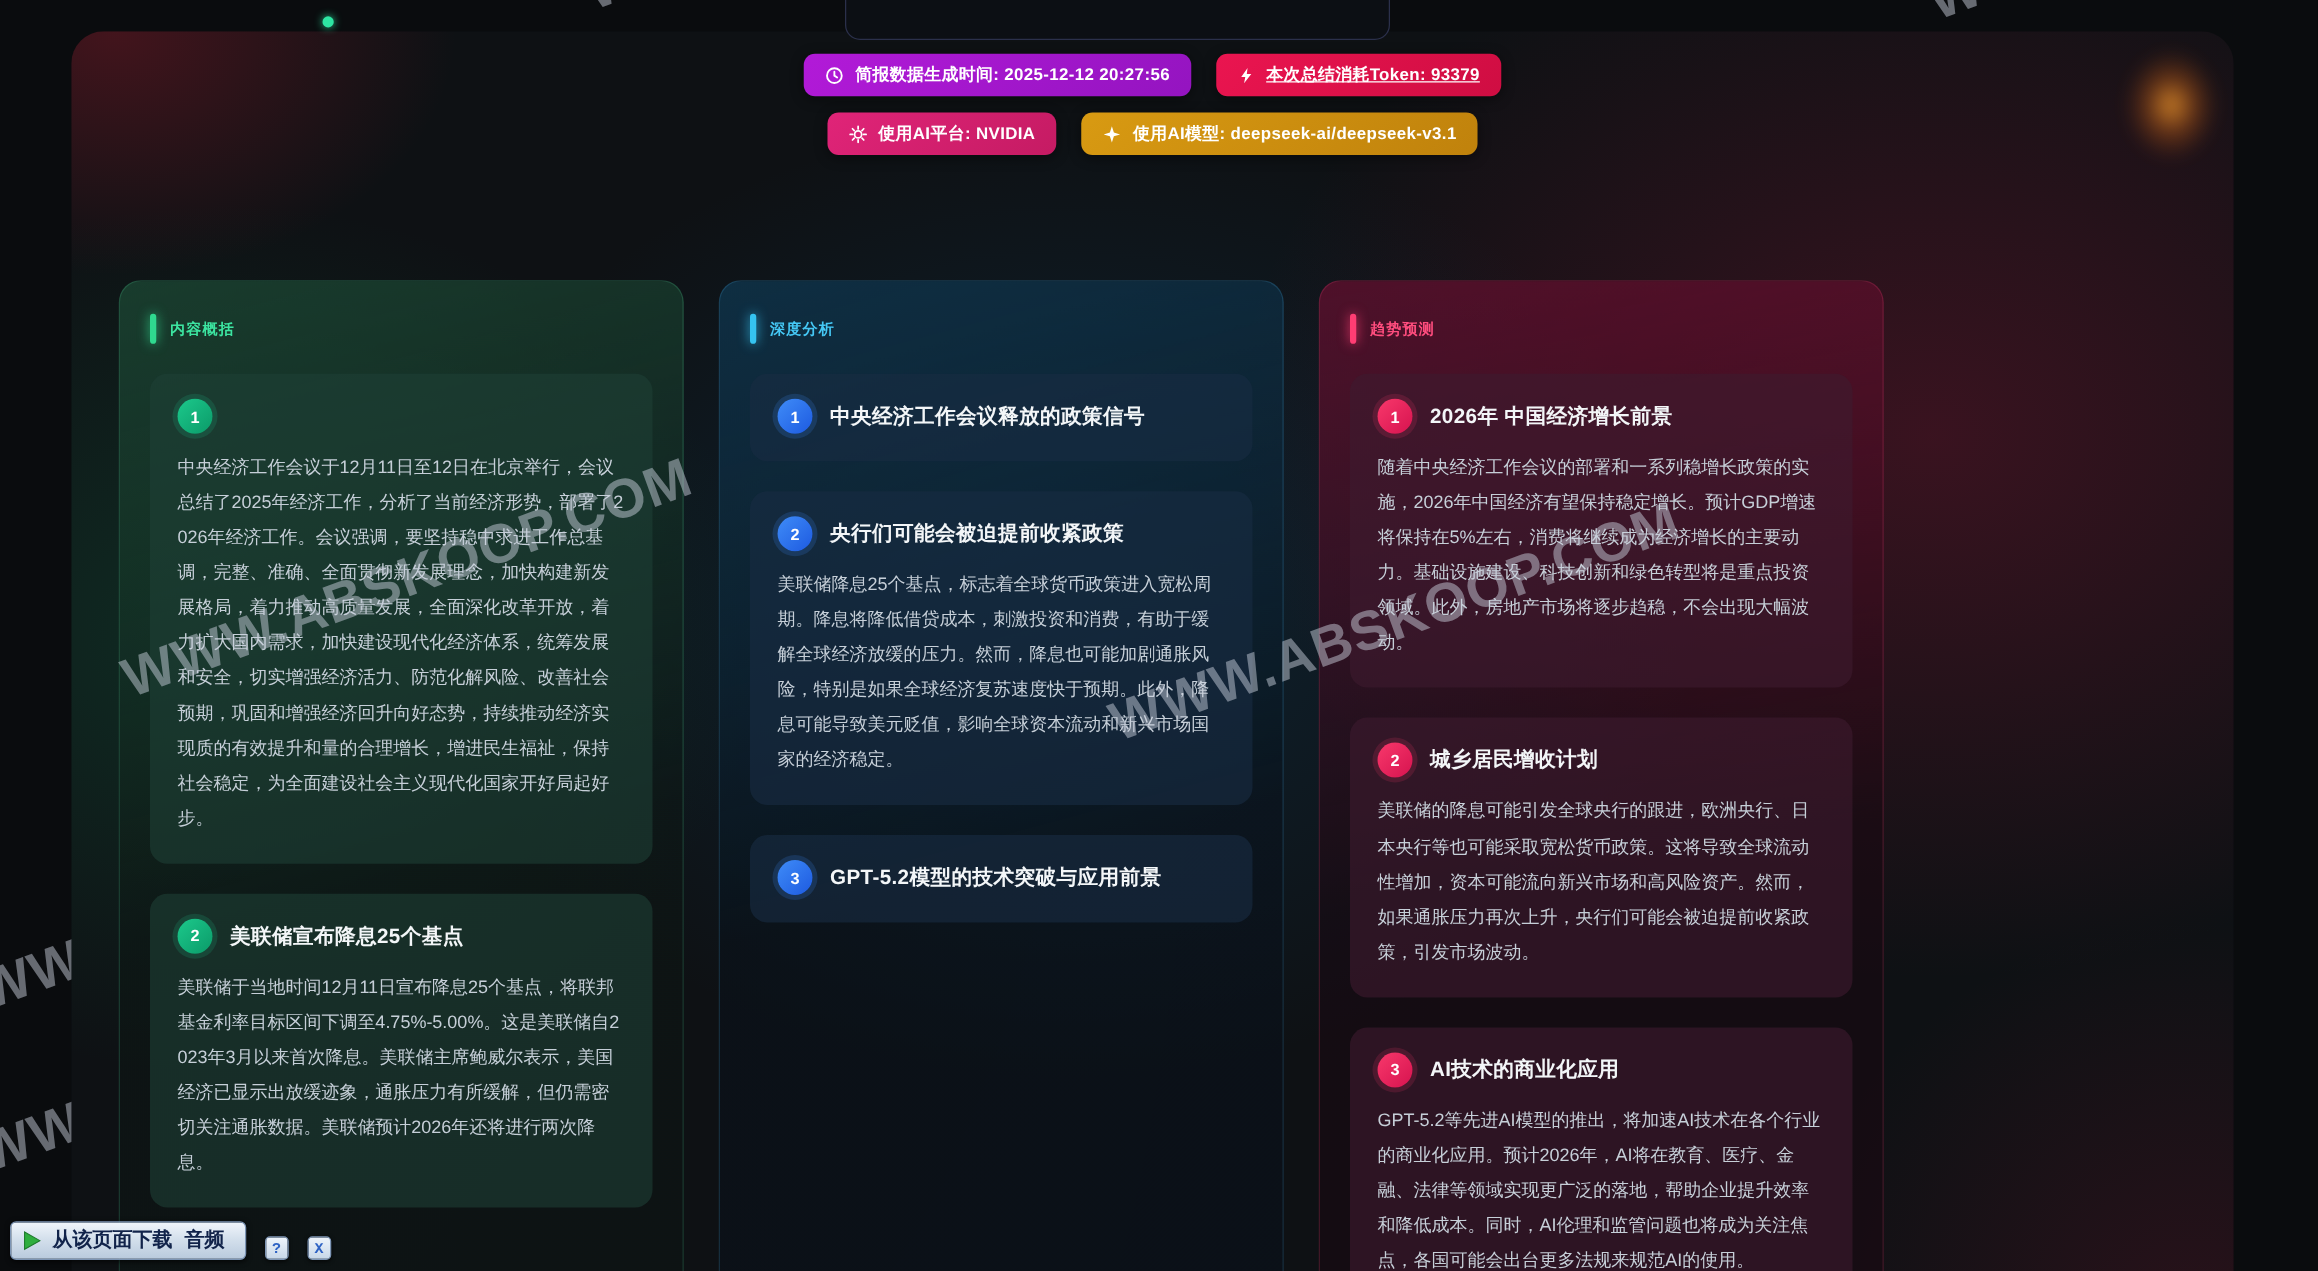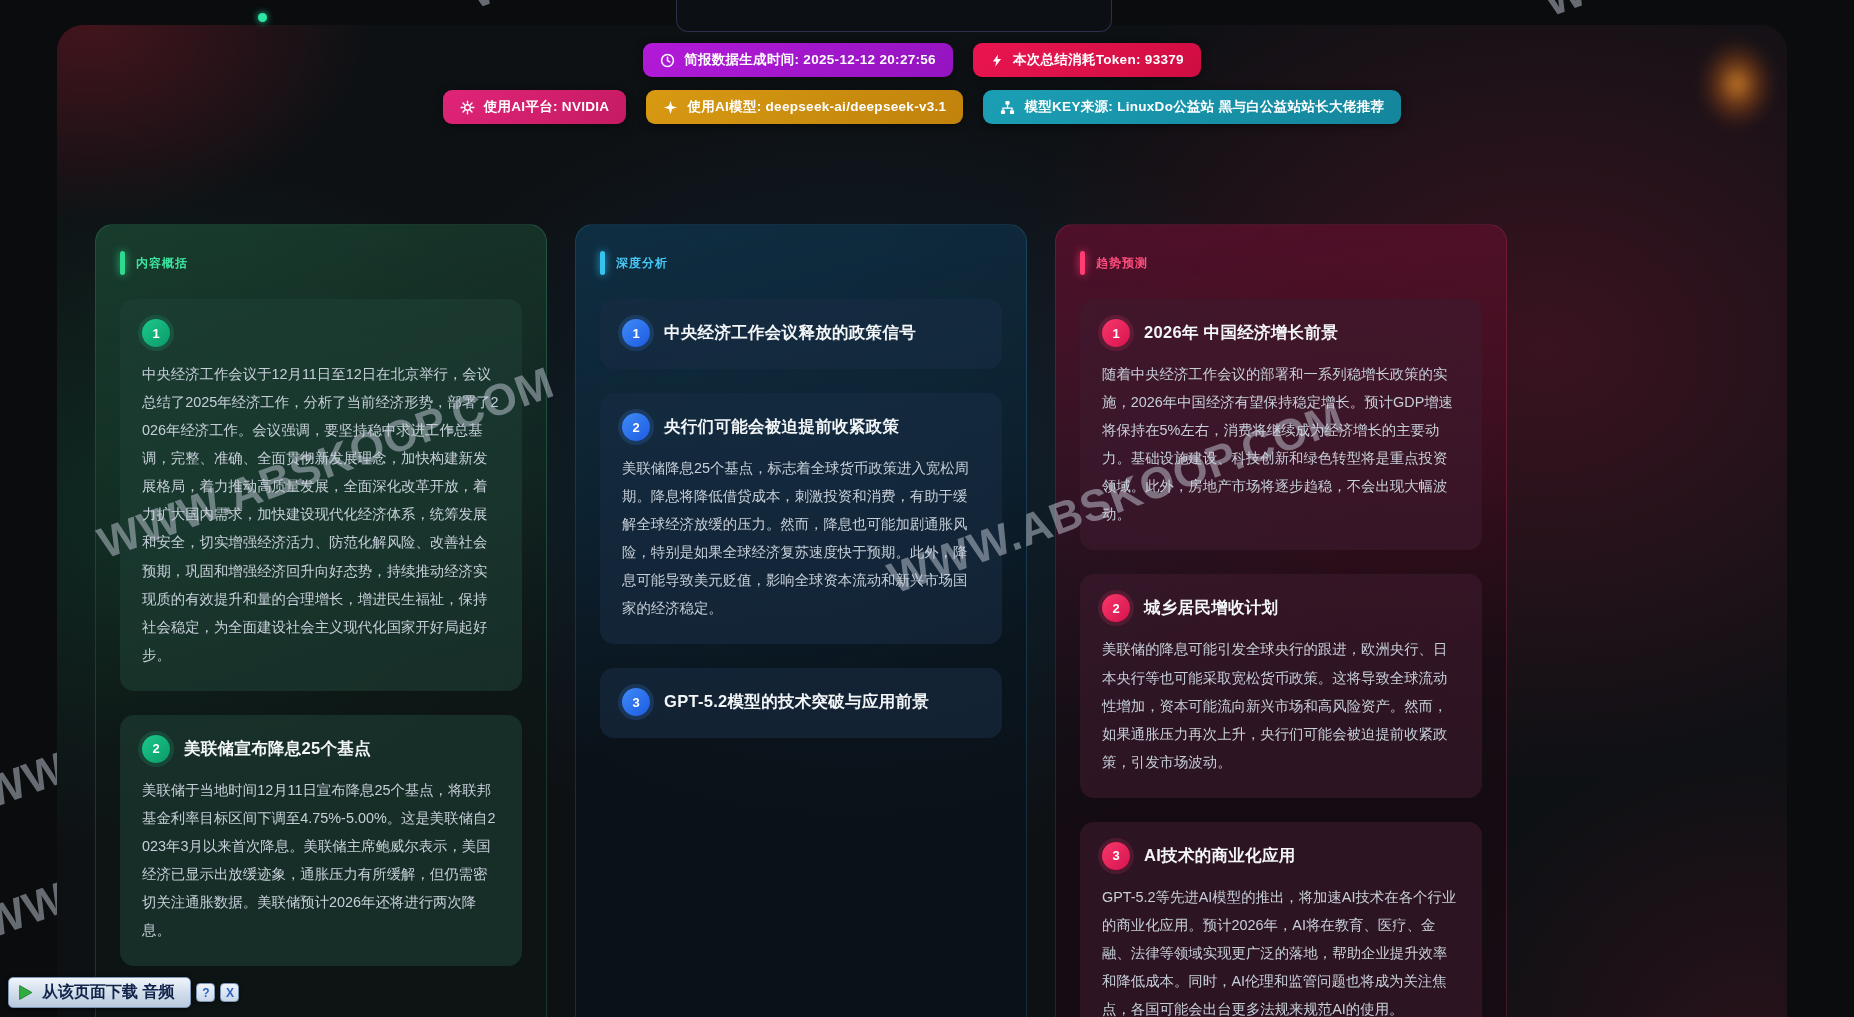--- a/index.html
+++ b/index.html
@@ -39,21 +39,21 @@
   .main-title { margin-top:30px; text-align:center; font-size:42px; font-weight:bold;
     color:#f39a3d; letter-spacing:2px; text-shadow:0 0 18px rgba(243,154,61,0.25); }
 
   .badge-row { display:flex; justify-content:center; gap:20px; margin-top:18px; }
   .badge-row.second { margin-top:13px; }
   .badge { display:inline-flex; align-items:center; gap:9px; padding:8px 17px;
     border-radius:9px; color:#fff; font-size:13.5px; font-weight:bold; letter-spacing:.3px;
     box-shadow:0 2px 10px rgba(0,0,0,.45); }
   .badge svg { flex:0 0 auto; }
   .b-purple  { background:linear-gradient(135deg,#b21ad8,#9414c0); }
-  .b-crimson { background:linear-gradient(135deg,#ea1550,#cf0d42); }
+  .b-crimson { background:linear-gradient(135deg,#ea1550,#cf0d42);text-decoration:underline; }
   .b-pink    { background:linear-gradient(135deg,#e02478,#c51b63); }
   .b-gold    { background:linear-gradient(135deg,#d89a12,#c0820c); }
   .b-teal    { background:linear-gradient(135deg,#1b9fb4,#14859c); }
 
   
   .columns { display:flex; align-items:stretch; gap:28px; margin-top:100px; padding-left:38px; }
   .panel { width:452px; min-height:820px; border-radius:18px; padding:26px 24px; }
   .panel-green { background:linear-gradient(165deg, rgba(34,92,66,0.55), rgba(12,26,21,0.18) 55%), rgba(12,22,18,0.38);
                  border:1px solid rgba(80,205,150,0.20); }
   .panel-blue  { background:linear-gradient(165deg, rgba(18,72,104,0.52), rgba(8,20,30,0.18) 55%), rgba(9,17,25,0.38);
@@ -81,21 +81,21 @@
     display:flex; align-items:center; justify-content:center;
     color:#fff; font-size:13px; font-weight:bold; }
   .panel-green .num { background:linear-gradient(135deg,#1cc98c,#0b9a68); box-shadow:0 0 0 4px rgba(28,201,140,.16); }
   .panel-blue  .num { background:linear-gradient(135deg,#3f8cf8,#1d5ae0); box-shadow:0 0 0 4px rgba(63,140,248,.18); }
   .panel-pink  .num { background:linear-gradient(135deg,#f8386b,#d6134f); box-shadow:0 0 0 4px rgba(248,56,107,.16); }
   .card-title { margin-left:14px; font-size:16.5px; font-weight:bold; color:#f3f6f8; letter-spacing:.3px; }
   .card-body { margin-top:13px; font-size:14.4px; line-height:1.95; color:#c6cfd8;
     word-break:break-all; }
 
   
-  .dl-bar { position:absolute; left:8px; top:977px; z-index:9; display:flex; align-items:center; gap:5px; }
+  .dl-bar { position:absolute; left:8px; top:977px; z-index:9; display:flex; align-items:flex-end; gap:15px;font-family:Liberation Mono, monospace; }
   .dl-pill { display:flex; align-items:center; gap:8px; padding:4px 16px 4px 8px;
     background:linear-gradient(180deg,#f0f5fb 0%,#d4e0ec 45%,#b9cadd 100%);
     border:1px solid #7d95b5; border-radius:5px; box-shadow:0 1px 4px rgba(0,0,0,.65);
     font-size:16px; font-weight:bold; color:#11234a; cursor:pointer; }
   .dl-btn { width:19px; height:19px; display:flex; align-items:center; justify-content:center;
     background:linear-gradient(180deg,#eef4fb,#c7d7e8); border:1px solid #7d95b5; border-radius:4px;
     color:#2d62c4; font-size:12px; font-weight:bold; box-shadow:0 1px 3px rgba(0,0,0,.55); cursor:pointer; }
 </style>
 </head>
 <body>
@@ -137,29 +137,20 @@
           </g>
         </svg>
         <span>使用AI平台: NVIDIA</span>
       </span>
       <span class="badge b-gold">
         <svg width="15" height="15" viewBox="0 0 16 16">
           <path d="M8 1l1.7 5.3L15 8l-5.3 1.7L8 15 6.3 9.7 1 8l5.3-1.7z" fill="#fff"></path>
         </svg>
         <span>使用AI模型: deepseek-ai/deepseek-v3.1</span>
       </span>
-      <span class="badge b-teal">
-        <svg width="15" height="15" viewBox="0 0 16 16" fill="none">
-          <rect x="5.8" y="1" width="4.4" height="4" rx="0.8" fill="#fff"></rect>
-          <rect x="1" y="11" width="4.4" height="4" rx="0.8" fill="#fff"></rect>
-          <rect x="10.6" y="11" width="4.4" height="4" rx="0.8" fill="#fff"></rect>
-          <path d="M8 5v3M3.2 11V8.6h9.6V11" stroke="#fff" stroke-width="1.4"></path>
-        </svg>
-        <span>模型KEY来源: LinuxDo公益站 黑与白公益站站长大佬推荐</span>
-      </span>
     </div>
 
     <div class="columns">
 
       <section class="panel panel-green">
         <div class="panel-head">
           <span class="accent-bar"></span>
           <span class="panel-title">内容概括</span>
         </div>
         <article class="card">

